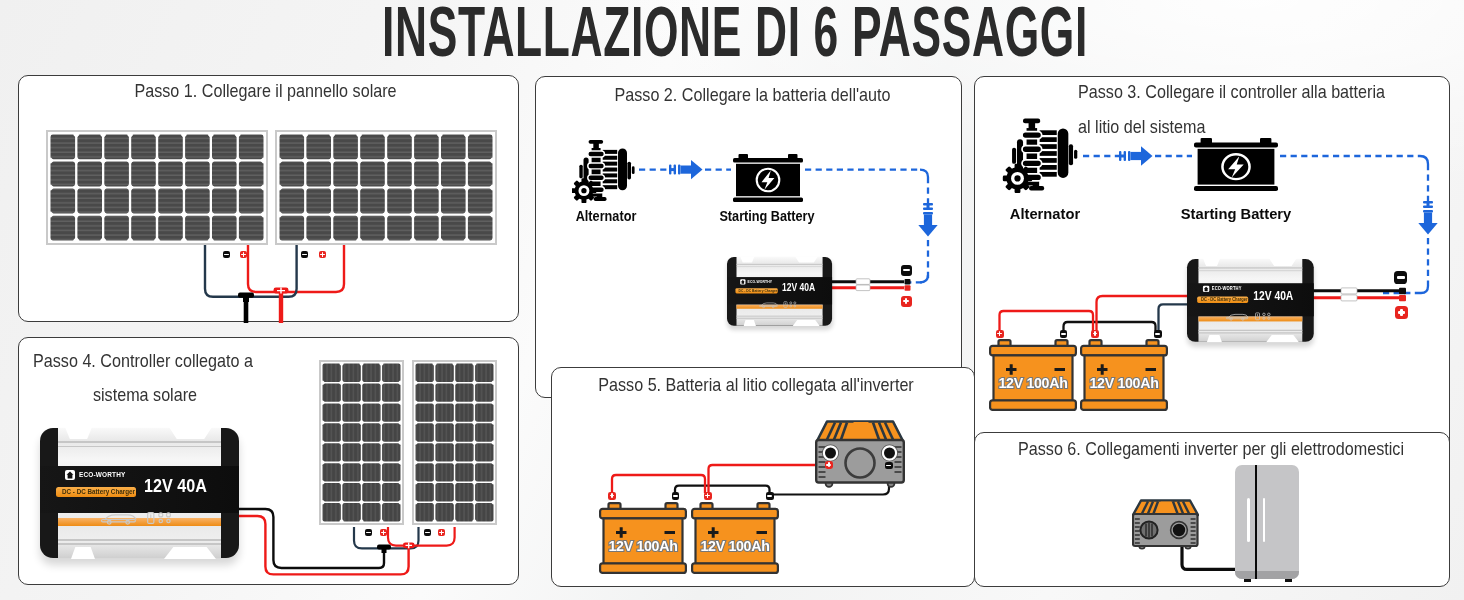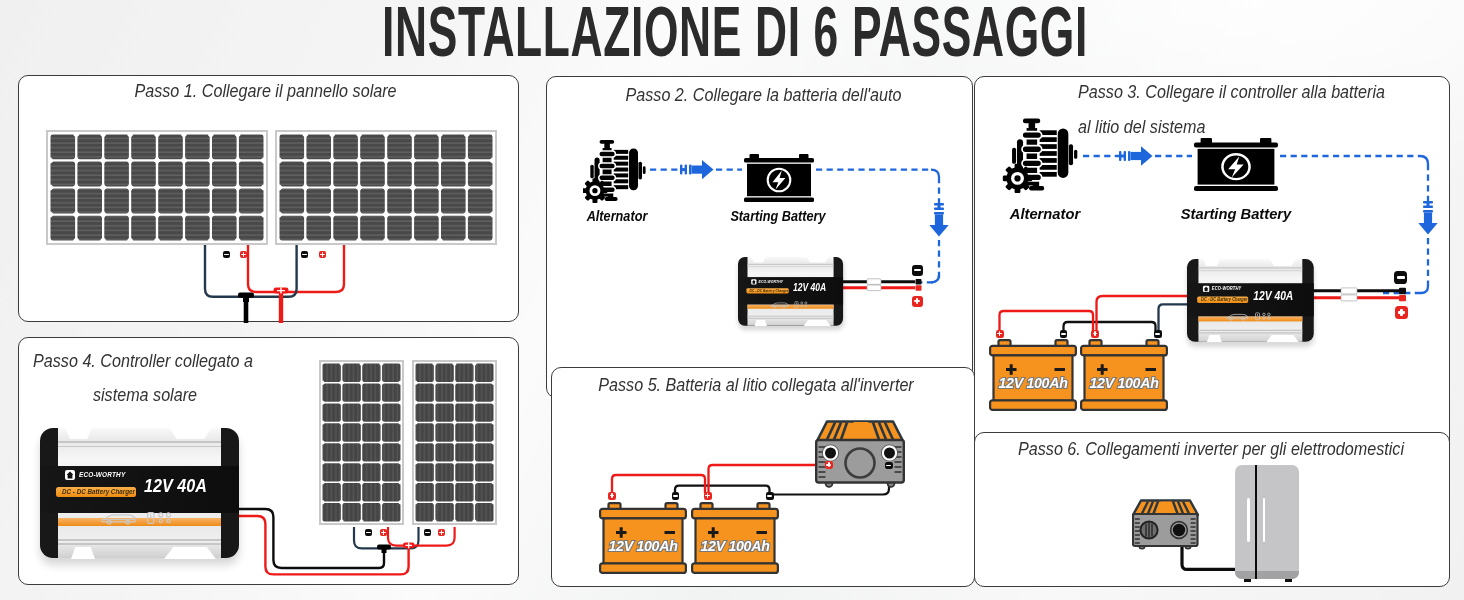--- a/index.html
+++ b/index.html
@@ -1,21 +1,21 @@
 <!DOCTYPE html>
 <html><head><meta charset="utf-8">
 <style>
 * { margin:0; padding:0; box-sizing:border-box; }
 html,body { width:1464px; height:600px; overflow:hidden; }
 body { font-family:"Liberation Sans",sans-serif;
 background:
 radial-gradient(120% 80% at 85% 0%, rgba(255,255,255,.85) 0%, rgba(255,255,255,0) 40%),
 linear-gradient(115deg, #f0f0f0 0%, #f4f4f4 22%, #fbfbfb 40%, #f1f2f2 56%, #f8f8f8 76%, #f1f1f1 100%);
 position:relative; }
-.panel { position:absolute; background:#fff; border:1.6px solid #3c3c3c; border-radius:10px;font-style:italic; }
+.panel { position:absolute; background:#fff; border:1.6px solid #3c3c3c; border-radius:10px; }
 .ptitle { position:absolute; font-size:19px; color:#333; white-space:nowrap; transform:scaleX(.85); }
 .blabel { position:absolute; font-weight:bold; color:#0a0a0a; white-space:nowrap; text-align:center; }
 .ctrl { position:absolute; width:199px; height:130px; background:#181818; border-radius:13px; transform-origin:0 0; box-shadow:0 7px 9px rgba(0,0,0,.16); }
 .ctrl-silver { position:absolute; left:18px; right:18px; top:0; bottom:0; background:linear-gradient(180deg,#f9f9f9 0%,#e8e8e8 10%,#f6f6f6 24%,#ebebeb 42%,#f2f2f2 58%,#e9e9e9 74%,#efefef 86%,#d9d9d9 96%,#cfcfcf 100%); }
 .cline { position:absolute; left:0; right:0; height:1.6px; background:#c6c6c6; }
 .cnotch { position:absolute; height:12px; background:#fff; clip-path:polygon(0 0,100% 0,82% 100%,18% 100%); }
 .cnotchb { position:absolute; height:12px; background:#fff; clip-path:polygon(18% 0,82% 0,100% 100%,0 100%); }
 .cstrip { position:absolute; left:0; right:0; top:90px; height:8px; background:linear-gradient(180deg,#f9b368,#ee8c15); }
 .ctrl-band { position:absolute; left:0; right:0; top:38px; height:47px; background:linear-gradient(90deg,#161616,#0d0d0d); }
 svg { display:block; }
@@ -205,21 +205,21 @@
 <div style="position:absolute;left:2.8px;top:1.4px;width:1.4px;height:4.2px;background:#fff;border-radius:1px"></div>
     </div>
     <div style="position:absolute;left:282px;top:175px;width:7px;height:7px;background:#0d0d0d;border-radius:2.0px">
 <div style="position:absolute;left:1.3px;top:2.8px;width:4.3px;height:1.4px;background:#fff;border-radius:1px"></div>
     </div>
     <div style="position:absolute;left:300px;top:175px;width:7px;height:7px;background:#e8251f;border-radius:2.0px">
 <div style="position:absolute;left:1.4px;top:2.8px;width:4.2px;height:1.4px;background:#fff;border-radius:1px"></div>
 <div style="position:absolute;left:2.8px;top:1.4px;width:1.4px;height:4.2px;background:#fff;border-radius:1px"></div>
     </div>
   </div>
-<div class="panel" style="left:546px;top:76px;width:427px;height:322px">
+<div class="panel" style="left:535px;top:76px;width:427px;height:322px">
     <div class="ptitle" style="left:3px;top:7px;width:427px;text-align:center">Passo 2. Collegare la batteria dell'auto</div>
     <svg style="position:absolute;left:36.3px;top:59.8px" width="63.1" height="67.2" viewBox="0 0 74 77">
 <g fill="#000">
 <rect x="19.5" y="2.5" width="17" height="4.6" rx="2"></rect>
 <rect x="25" y="6" width="6.5" height="8"></rect>
 <rect x="23" y="12" width="10.5" height="57"></rect>
 <rect x="13.5" y="23" width="6" height="34" rx="3"></rect>
 <rect x="8.6" y="31.5" width="4" height="16" rx="1.9"></rect>
 <rect x="29" y="62" width="6.5" height="8"></rect>
 <rect x="25.5" y="69.5" width="15" height="4.6" rx="2"></rect>

